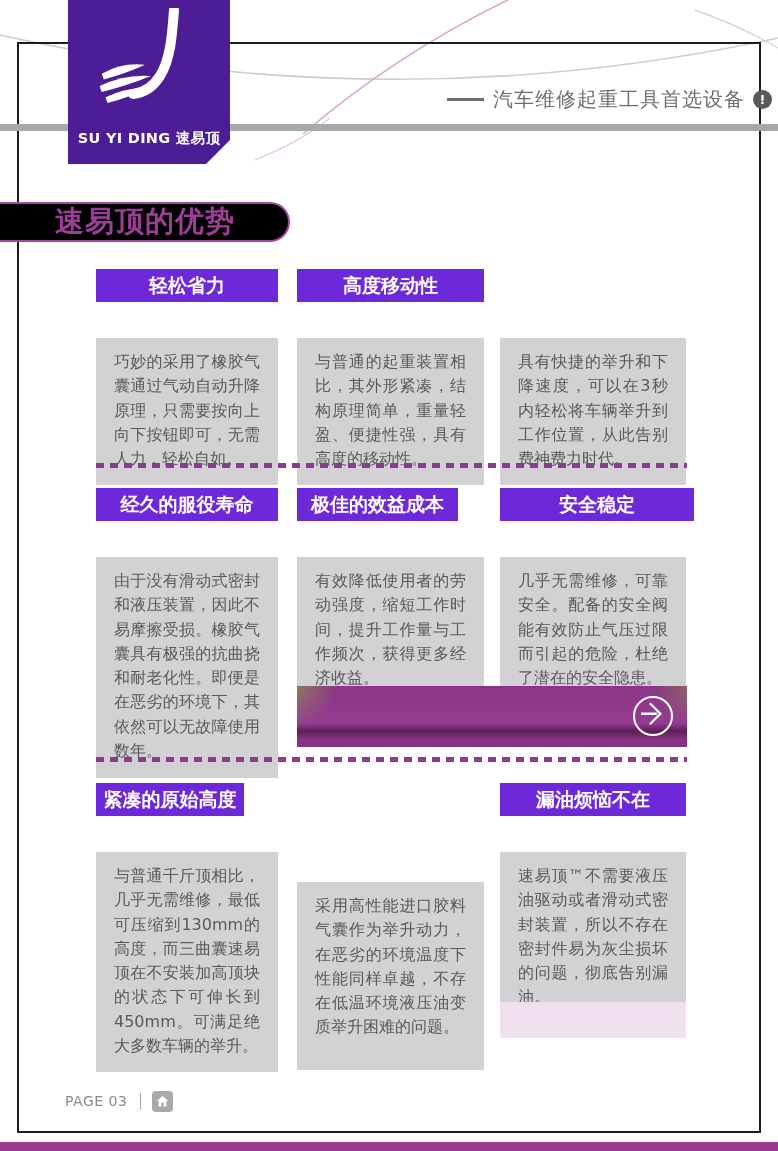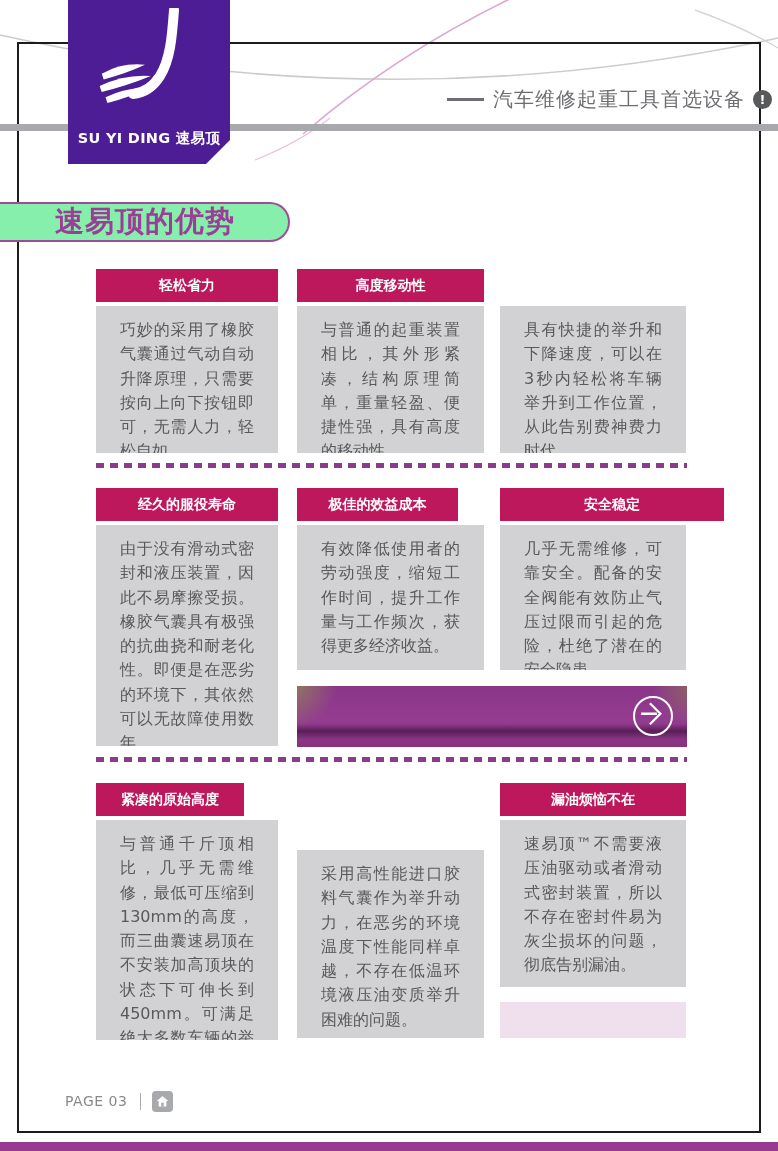--- a/index.html
+++ b/index.html
@@ -15,34 +15,34 @@
   .logo-glyph{position:absolute;left:28px;top:8px;width:106px;height:100px;}
   .logo-text{position:absolute;left:0;bottom:16px;width:100%;text-align:center;color:#fff;
              font-weight:bold;font-size:14.5px;letter-spacing:.3px;}
   .tagline{position:absolute;left:447px;top:88px;height:22px;display:flex;align-items:center;z-index:3;}
   .tagline .dash{width:37px;height:3px;background:#6D6E71;margin-right:9px;}
   .tagline .txt{font-size:20px;color:#6D6E71;letter-spacing:1px;}
   .tagline .badge{width:19px;height:19px;margin-left:8px;border-radius:50%;background:#58595B;color:#fff;
                   font-weight:bold;font-size:13px;line-height:19px;text-align:center;}
   .title-pill{position:absolute;left:0;top:202px;width:290px;height:40px;box-sizing:border-box;
               border:2px solid #A04B9C;border-left:none;border-radius:0 21px 21px 0;
-              display:flex;align-items:center;padding-left:55px;z-index:4;background:#86efac;}
+              display:flex;align-items:center;padding-left:55px;z-index:4;background:#000000;}
   .title-pill span{font-size:29px;font-weight:bold;color:#9C3E96;letter-spacing:1px;}
   
-  .ch{position:absolute;background:#be185d;color:#fff;font-weight:bold;font-size:14px;
+  .ch{position:absolute;background:#6d28d9;color:#fff;font-weight:bold;font-size:19px;
       display:flex;align-items:center;justify-content:center;
       white-space:pre-line;line-height:1.45;z-index:2;}
   .cb{position:absolute;background:#D2D2D4;color:#58595B;font-size:16px;line-height:24.3px;
-      padding:12px 24px;box-sizing:border-box;text-align:justify;overflow:hidden;z-index:2;}
+      padding:12px 18px;box-sizing:border-box;text-align:justify;overflow:hidden;z-index:2;margin-top:32px;}
   .p1h{left:96px;top:269px;width:182px;height:33px;}  .p1b{left:96px;top:306px;width:182px;height:147px;}
   .p2h{left:297px;top:269px;width:187px;height:33px;} .p2b{left:297px;top:306px;width:187px;height:147px;}
   .p3h{left:500px;top:269px;width:186px;height:33px;} .p3b{left:500px;top:306px;width:186px;height:147px;}
   .p4h{left:96px;top:488px;width:182px;height:33px;}  .p4b{left:96px;top:525px;width:182px;height:221px;}
   .p5h{left:297px;top:488px;width:161px;height:33px;} .p5b{left:297px;top:525px;width:187px;height:145px;}
-  .p6h{left:500px;top:488px;width:224px;height:33px;} .p6b{left:500px;top:525px;width:186px;height:145px;}
+  .p6h{left:500px;top:488px;width:194px;height:33px;} .p6b{left:500px;top:525px;width:186px;height:145px;}
   .p7h{left:96px;top:783px;width:148px;height:33px;}  .p7b{left:96px;top:820px;width:182px;height:220px;}
   .p8h{left:297px;top:783px;width:187px;height:63px;} .p8b{left:297px;top:850px;width:187px;height:188px;}
   .p9h{left:500px;top:783px;width:186px;height:33px;} .p9b{left:500px;top:820px;width:186px;height:167px;}
   .dotted{position:absolute;left:96px;width:591px;height:5px;z-index:2;
           background:repeating-linear-gradient(90deg,#8C3A8C 0 8px,transparent 8px 14px);}
   .d1{top:463px;} .d2{top:757px;}
   
   .photo{position:absolute;left:297px;top:686px;width:390px;height:61px;z-index:2;overflow:hidden;
     background:
       radial-gradient(circle 70px at -2% -10%,rgba(150,145,80,.85),rgba(150,145,80,0) 70%),

